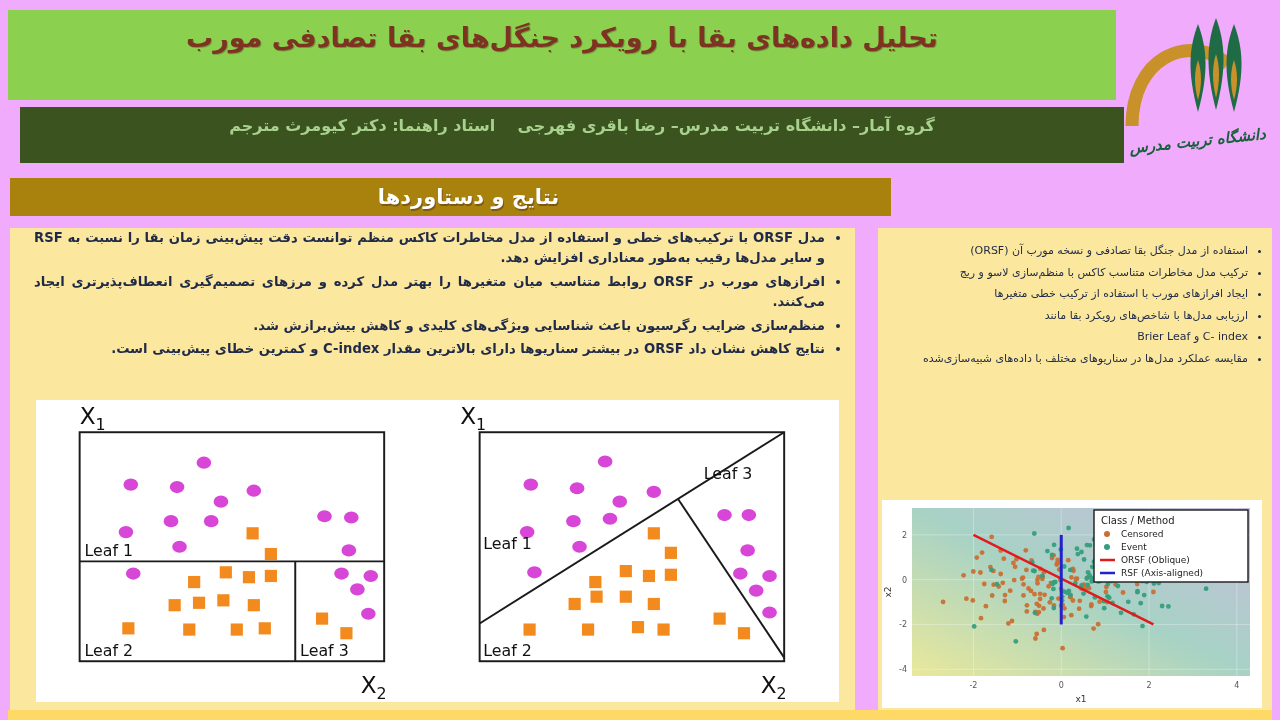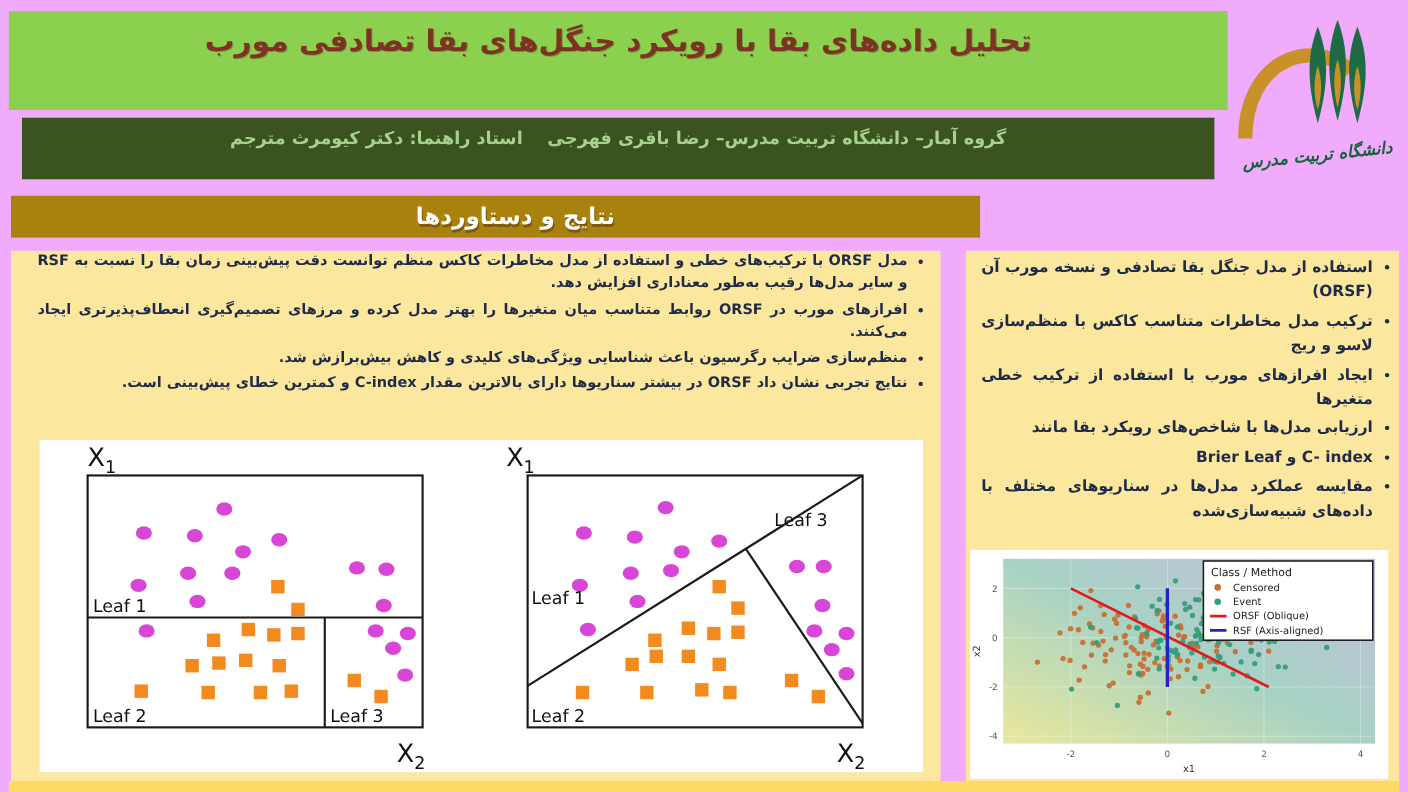--- a/index.html
+++ b/index.html
@@ -3,38 +3,38 @@
 <meta charset="utf-8">
 <style>
   html,body{margin:0;padding:0;}
   body{font-family:"DejaVu Sans",sans-serif;background:#ffffff;}
   .page{position:relative;width:1280px;height:720px;background:#f0abfc;overflow:hidden;}
 
   .title-band{position:absolute;left:8px;top:10px;width:1108px;height:90px;background:#8CD050;}
   .title-band h1{margin:0;padding-top:12px;text-align:center;font-size:27px;font-weight:800;
     color:#7E3222;text-shadow:1px 1px 0 rgba(40,20,10,.28);}
 
-  .subtitle-band{position:absolute;left:20px;top:107px;width:1084px;height:56px;background:#3A531F;}
+  .subtitle-band{position:absolute;left:20px;top:107px;width:1084px;height:56px;background:#3A531F;padding-left:20px;}
   .subtitle-band div{padding-top:9px;text-align:center;font-size:16px;font-weight:700;color:#A9D18E;}
 
   .logo-box{position:absolute;left:1122px;top:8px;width:152px;height:158px;}
 
   .band-head{position:absolute;height:38px;background:#A9820D;color:#ffffff;font-weight:800;
     text-align:center;font-size:21px;line-height:38px;text-shadow:1px 2px 0 rgba(92,56,18,.55);padding-left:36px;}
   #results-header{left:10px;top:178px;width:845px;}
   #method-header{left:878px;top:178px;width:394px;}
 
   .panel{position:absolute;background:#FCE79F;overflow:hidden;}
   #results-panel{left:10px;top:228px;width:845px;height:484px;}
   #method-panel{left:878px;top:228px;width:394px;height:484px;}
 
   ul.bullets{margin:0;direction:rtl;list-style:disc;color:#1E2A47;}
   .results-bullets{padding:0 30px 0 24px;font-size:13.2px;line-height:1.55;font-weight:700;text-align:justify;}
   .results-bullets li{margin-bottom:3px;}
-  .method-bullets{padding:4px 24px 0 14px;font-size:14px;line-height:1.6;font-weight:700;text-align:justify;}
+  .method-bullets{padding:14px 24px 0 14px;font-size:11px;line-height:1.6;font-weight:400;text-align:justify;}
   .method-bullets li{margin-bottom:4px;}
 
   .figure-white{position:absolute;left:26px;top:172px;width:803px;height:302px;background:#ffffff;
     display:flex;justify-content:center;align-items:center;gap:8px;}
   svg.diag{width:392px;height:296px;}
   .frame{fill:#ffffff;stroke:#1a1a1a;stroke-width:1.6;}
   .split{stroke:#1a1a1a;stroke-width:1.6;}
   .leaf{font-size:13px;fill:#111;font-family:"DejaVu Sans",sans-serif;}
   .ax{font-size:19px;fill:#111;font-family:"DejaVu Sans",sans-serif;}
   .sub{font-size:13px;}
@@ -76,21 +76,21 @@
 
   <div class="band-head" id="results-header">
     <span>نتایج و دستاوردها</span>
   </div>
 
   <div class="panel" id="results-panel">
     <ul class="bullets results-bullets">
         <li>مدل ORSF با ترکیب‌های خطی و استفاده از مدل مخاطرات کاکس منظم توانست دقت پیش‌بینی زمان بقا را نسبت به RSF و سایر مدل‌ها رقیب به‌طور معناداری افزایش دهد.</li>
         <li>افرازهای مورب در ORSF روابط متناسب میان متغیرها را بهتر مدل کرده و مرزهای تصمیم‌گیری انعطاف‌پذیرتری ایجاد می‌کنند.</li>
         <li>منظم‌سازی ضرایب رگرسیون باعث شناسایی ویژگی‌های کلیدی و کاهش بیش‌برازش شد.</li>
-        <li>نتایج تجربی نشان داد ORSF در بیشتر سناریوها دارای بالاترین مقدار C-index و کمترین خطای پیش‌بینی است.</li>
+        <li>نتایج کاهش نشان داد ORSF در بیشتر سناریوها دارای بالاترین مقدار C-index و کمترین خطای پیش‌بینی است.</li>
       </ul>
 
     <div class="figure-white">
 
       <svg class="diag" viewBox="0 0 320 243">
         <text x="30" y="17" class="ax"><tspan>X</tspan><tspan dy="5" class="sub">1</tspan></text>
         <rect x="30" y="24" width="250" height="188" class="frame"></rect>
         <line x1="30" y1="130" x2="280" y2="130" class="split"></line>
         <line x1="207" y1="130" x2="207" y2="212" class="split"></line>
         <g id="diagA">

